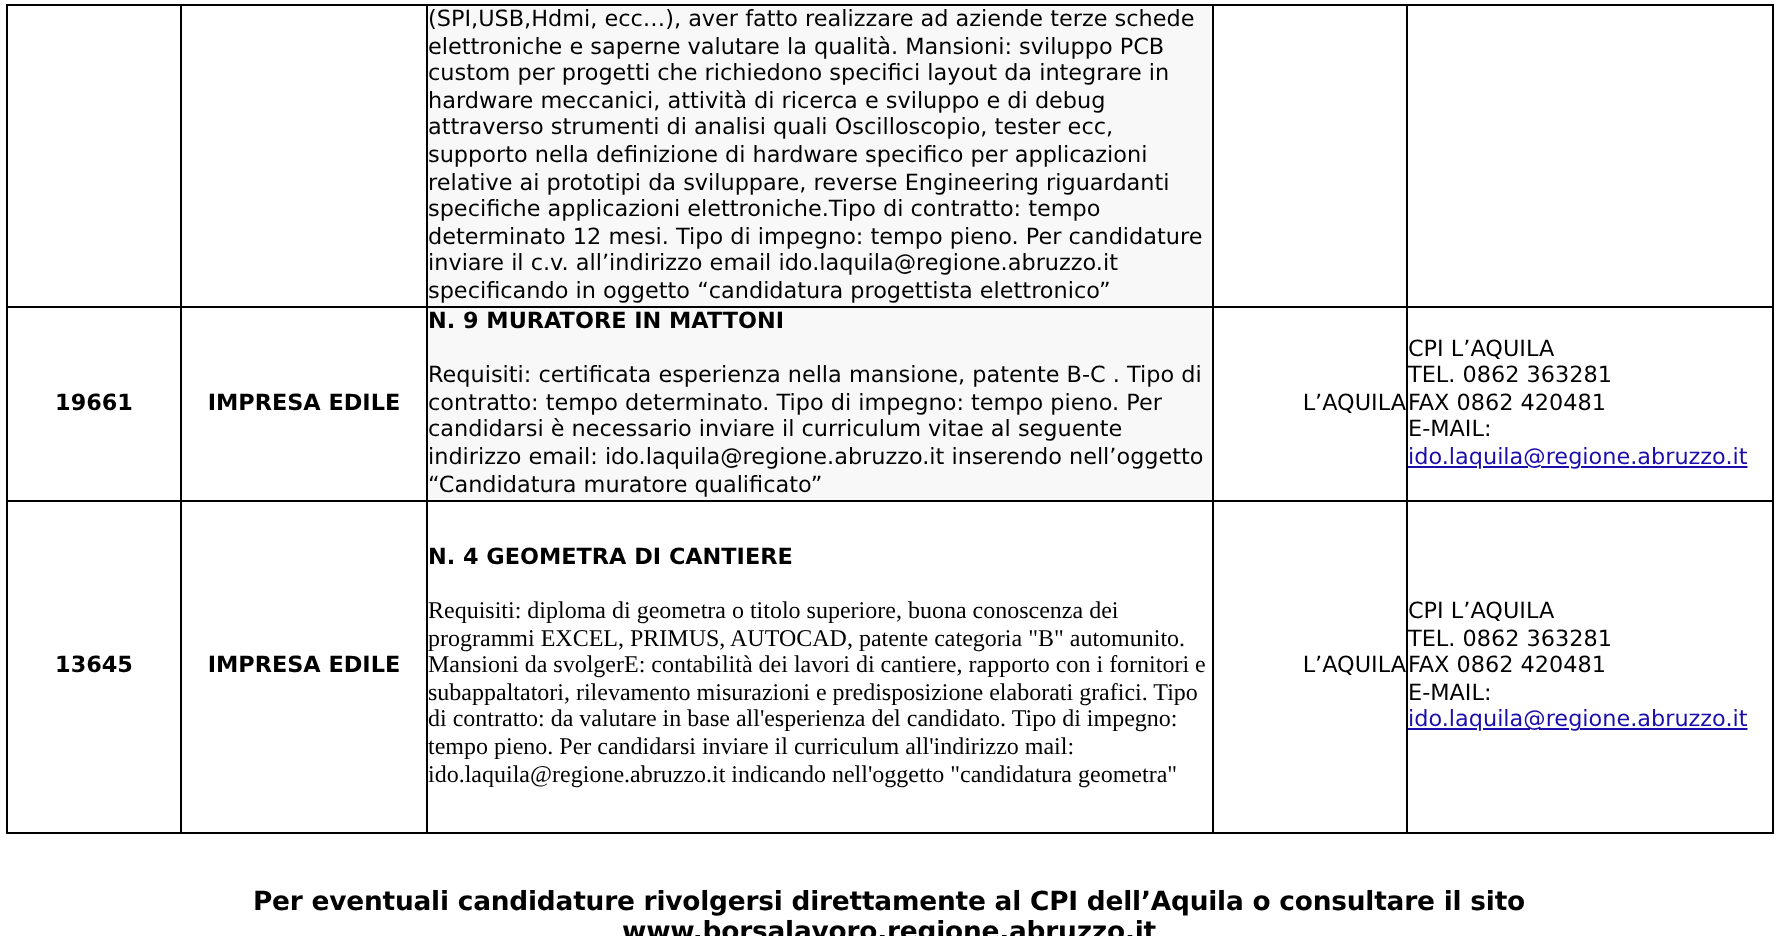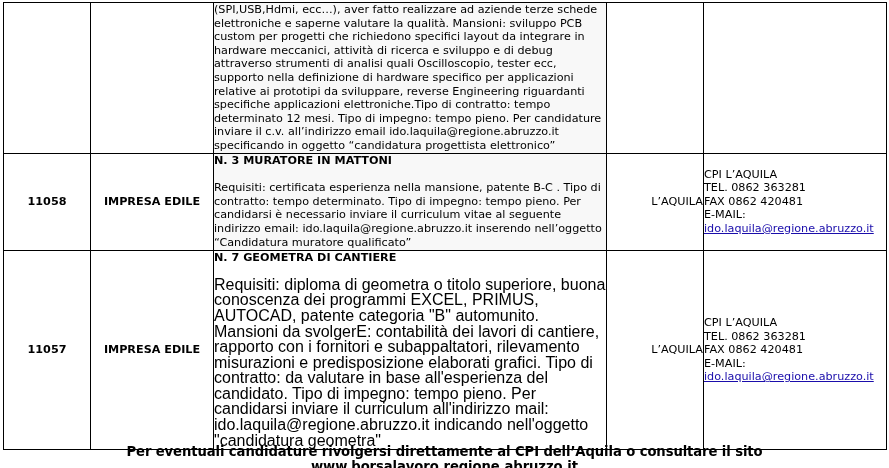--- a/index.html
+++ b/index.html
@@ -19,21 +19,21 @@
     }
     col.c1 { width: 87px; } col.c2 { width: 123px; } col.c3 { width: 393px; }
     col.c4 { width: 97px; } col.c5 { width: 183px; }
     td.num, td.company { text-align: center; font-weight: bold; font-size: 11.5px; }
     td.desc { background: #f8f8f8; vertical-align: top; padding: 0 3px 0 6px; }
     td.loc { text-align: right; }
     td.contact { text-align: left; }
     .title { font-weight: bold; display: block; }
     .gap { display: block; height: 13.6px; }
     .link { color: #1a0dab; text-decoration: underline; }
-    .arial { font-family: Liberation Sans, sans-serif; font-size: 16px; line-height: 13.6px; }
+    .arial { font-family: Liberation Serif, serif; font-size: 12px; line-height: 13.6px; }
     .footer {
       position: absolute; left: 0; top: 444px; width: 889px; text-align: center;
       font-weight: bold; font-size: 13.2px; letter-spacing: -0.1px;
     }
   </style>
 </head>
 <body>
 
 <table class="jobs">
   <colgroup>
@@ -47,41 +47,41 @@
       <tr style="height:131px;">
     <td class="num"></td>
     <td class="company"></td>
     <td class="desc">
       <span>(SPI,USB,Hdmi, ecc…), aver fatto realizzare ad aziende terze schede elettroniche e saperne valutare la qualità. Mansioni: sviluppo PCB custom per progetti che richiedono specifici layout da integrare in hardware meccanici, attività di ricerca e sviluppo e di debug attraverso strumenti di analisi quali Oscilloscopio, tester ecc, supporto nella definizione di hardware specifico per applicazioni relative ai prototipi da sviluppare, reverse Engineering riguardanti specifiche applicazioni elettroniche.Tipo di contratto: tempo determinato 12 mesi. Tipo di impegno: tempo pieno. Per candidature inviare il c.v. all’indirizzo email ido.laquila@regione.abruzzo.it specificando in oggetto “candidatura progettista elettronico”</span>
     </td>
     <td class="loc"></td>
     <td class="contact"></td>
   </tr>
   <tr style="height:97px;">
-    <td class="num">11058</td>
+    <td class="num">19661</td>
     <td class="company">IMPRESA EDILE</td>
     <td class="desc">
-      <span class="title">N. 3 MURATORE IN MATTONI</span>
+      <span class="title">N. 9 MURATORE IN MATTONI</span>
       <span class="gap"></span>
       <span>Requisiti: certificata esperienza nella mansione, patente B-C . Tipo di contratto: tempo determinato. Tipo di impegno: tempo pieno. Per candidarsi è necessario inviare il curriculum vitae al seguente indirizzo email: ido.laquila@regione.abruzzo.it inserendo nell’oggetto “Candidatura muratore qualificato”</span>
     </td>
     <td class="loc">L’AQUILA</td>
     <td class="contact">
       <div>CPI L’AQUILA</div>
       <div>TEL. 0862 363281</div>
       <div>FAX 0862 420481</div>
       <div>E-MAIL:</div>
       <div><span class="link">ido.laquila@regione.abruzzo.it</span></div>
     </td>
   </tr>
   <tr style="height:166px;">
-    <td class="num">11057</td>
+    <td class="num">13645</td>
     <td class="company">IMPRESA EDILE</td>
     <td class="desc" style="background:#ffffff;">
-      <span class="title">N. 7 GEOMETRA DI CANTIERE</span>
+      <span class="title">N. 4 GEOMETRA DI CANTIERE</span>
       <span class="gap"></span>
       <span class="arial">Requisiti: diploma di geometra o titolo superiore, buona conoscenza dei programmi EXCEL, PRIMUS, AUTOCAD, patente categoria "B" automunito. Mansioni da svolgerE: contabilità dei lavori di cantiere, rapporto con i fornitori e subappaltatori, rilevamento misurazioni e predisposizione elaborati grafici. Tipo di contratto: da valutare in base all'esperienza del candidato. Tipo di impegno: tempo pieno. Per candidarsi inviare il curriculum all'indirizzo mail: ido.laquila@regione.abruzzo.it indicando nell'oggetto "candidatura geometra"</span>
     </td>
     <td class="loc">L’AQUILA</td>
     <td class="contact">
       <div>CPI L’AQUILA</div>
       <div>TEL. 0862 363281</div>
       <div>FAX 0862 420481</div>
       <div>E-MAIL:</div>
       <div><span class="link">ido.laquila@regione.abruzzo.it</span></div>

